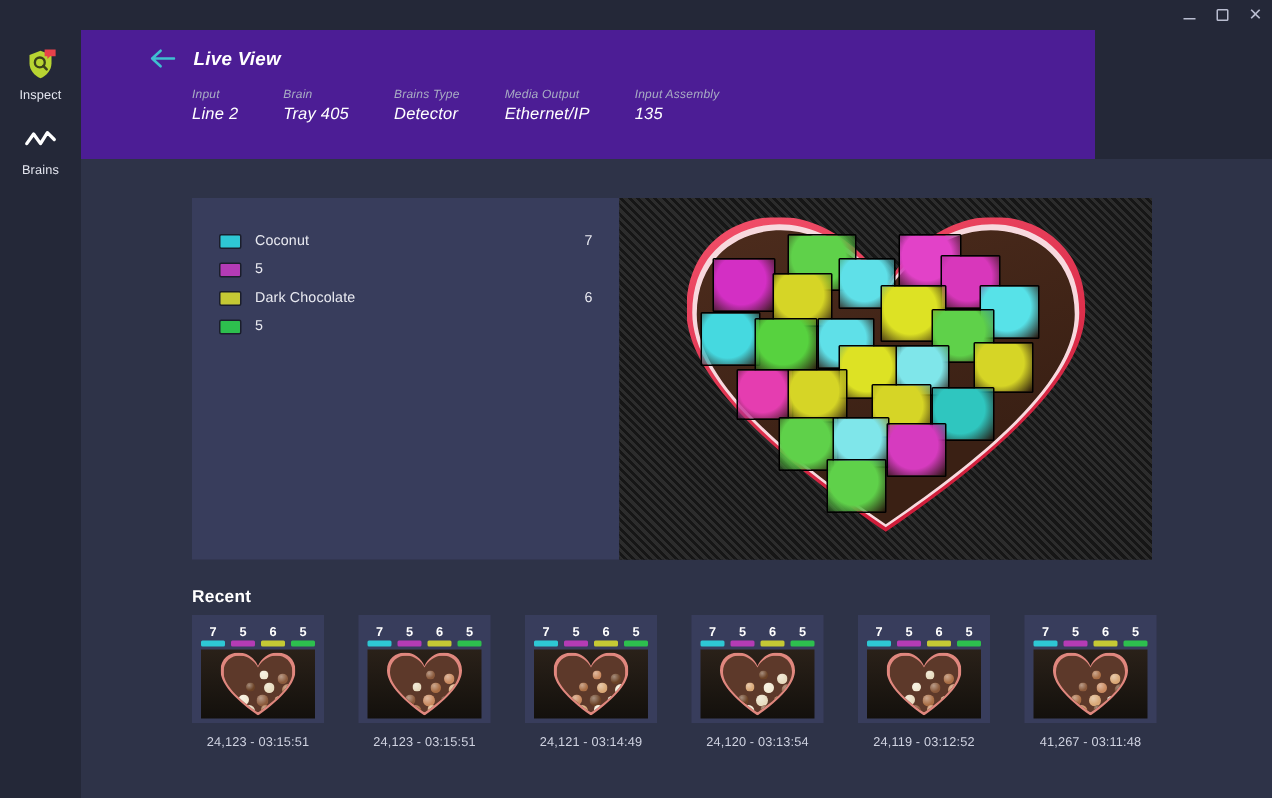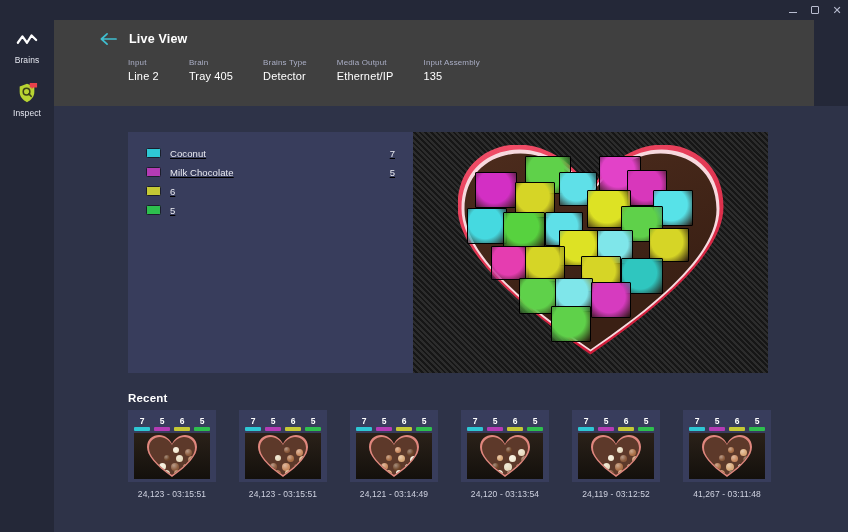--- a/index.html
+++ b/index.html
@@ -52,22 +52,23 @@
     margin-top: 4px;
     font-size: 8.5px;
     color: #e3e5ee;
     letter-spacing: .1px;
   }
   .nav-item.bottom { position: absolute; bottom: 8px; }
 
   
   .header {
     position: absolute; left: 54px; top: 20px;
-    width: 760px; height: 86px;
-    background: #404040;
+    width: 676px; height: 86px;
+    background: #4c1d95;
+    font-style: italic;
   }
   .header-top {
     display: flex; align-items: center;
     padding: 12px 0 0 46px;
   }
   .back-arrow { display: flex; align-items: center; margin-right: 12px; cursor: pointer; }
   .page-title { font-size: 12.5px; color: #ffffff; font-weight: bold; letter-spacing: .2px; }
   .meta-row {
     display: flex; padding-left: 74px; margin-top: 12px;
   }
@@ -86,22 +87,22 @@
   .classes-panel {
     width: 285px; height: 241px;
     background: #383d5c;
     padding: 16px 18px 0 18px;
   }
   .cls-head {
     display: flex; justify-content: space-between;
     font-size: 9px; color: #b3b7cb; margin-bottom: 9px;
   }
   .cls-row {
-    display: flex; align-items: flex-start;
-    height: 18px; margin-bottom: 1px; text-decoration: underline;
+    display: flex; align-items: flex-end;
+    height: 18px; margin-bottom: 1px;
   }
   .swatch {
     width: 15px; height: 10px;
     border: 1.2px solid #1b1e2c;
     border-radius: 1.5px;
     margin-right: 9px;
     flex: none;
   }
   .cls-name { font-size: 9.5px; color: #e9eaf1; flex: 1; letter-spacing: .1px; }
   .cls-count { font-size: 9.5px; color: #e9eaf1; }
@@ -200,41 +201,41 @@
     <div class="winbtn">
         <div class="wbox"></div>
       </div>
     <div class="winbtn">
         <span>✕</span>
       </div>
   </div>
 
   <div class="sidebar">
 
-    <div class="nav-item">
-      <div class="nav-icon">
-        <svg width="22" height="16" viewBox="0 0 24 16">
-          <path d="M2 11 L7 4 L12 11 L17 3 L22 8" fill="none" stroke="#ffffff" stroke-width="2.4" stroke-linecap="round" stroke-linejoin="round"></path>
-        </svg>
-      </div>
-      <div class="nav-label">Brains</div>
-    </div>
-
     <div class="nav-item" style="padding-top:12px;">
       <div class="nav-icon">
         <svg width="22" height="22" viewBox="0 0 24 24">
           <path d="M12 2 L20 5 V11 C20 16 16.5 20 12 22 C7.5 20 4 16 4 11 V5 Z" fill="#b8d432"></path>
           <circle cx="11.5" cy="10.5" r="3.6" fill="none" stroke="#3a3f1a" stroke-width="1.7"></circle>
           <line x1="14" y1="13" x2="16.5" y2="15.6" stroke="#3a3f1a" stroke-width="1.8" stroke-linecap="round"></line>
           <path d="M15 1 H23 V6 H19 L17 8 V6 H15 Z" fill="#e8414a"></path>
         </svg>
       </div>
       <div class="nav-label">Inspect</div>
     </div>
 
+    <div class="nav-item">
+      <div class="nav-icon">
+        <svg width="22" height="16" viewBox="0 0 24 16">
+          <path d="M2 11 L7 4 L12 11 L17 3 L22 8" fill="none" stroke="#ffffff" stroke-width="2.4" stroke-linecap="round" stroke-linejoin="round"></path>
+        </svg>
+      </div>
+      <div class="nav-label">Brains</div>
+    </div>
+
 
   </div>
 
   <div class="header">
     <div class="header-top">
       <div class="back-arrow">
         <svg width="17" height="14" viewBox="0 0 18 14">
           <path d="M7.5 1.5 L1.5 7 L7.5 12.5 M1.5 7 H17" fill="none" stroke="#3fbfd0" stroke-width="1.8" stroke-linecap="round" stroke-linejoin="round"></path>
         </svg>
       </div>
@@ -270,25 +271,25 @@
 
       <div class="classes-panel">
         <div id="classes-rows">
             <div class="cls-row">
               <div class="swatch" style="background:#2ec7d4"></div>
               <div class="cls-name">Coconut</div>
               <div class="cls-count">7</div>
             </div>
             <div class="cls-row">
               <div class="swatch" style="background:#b43bb5"></div>
-              <div class="cls-name">Milk Chocolate</div>
               <div class="cls-count">5</div>
             </div>
             <div class="cls-row">
               <div class="swatch" style="background:#c5c934"></div>
+              <div class="cls-name">Dark Chocolate</div>
               <div class="cls-count">6</div>
             </div>
             <div class="cls-row">
               <div class="swatch" style="background:#2dbf4e"></div>
               <div class="cls-count">5</div>
             </div>
           </div>
       </div>
 
       <div class="image-panel">

